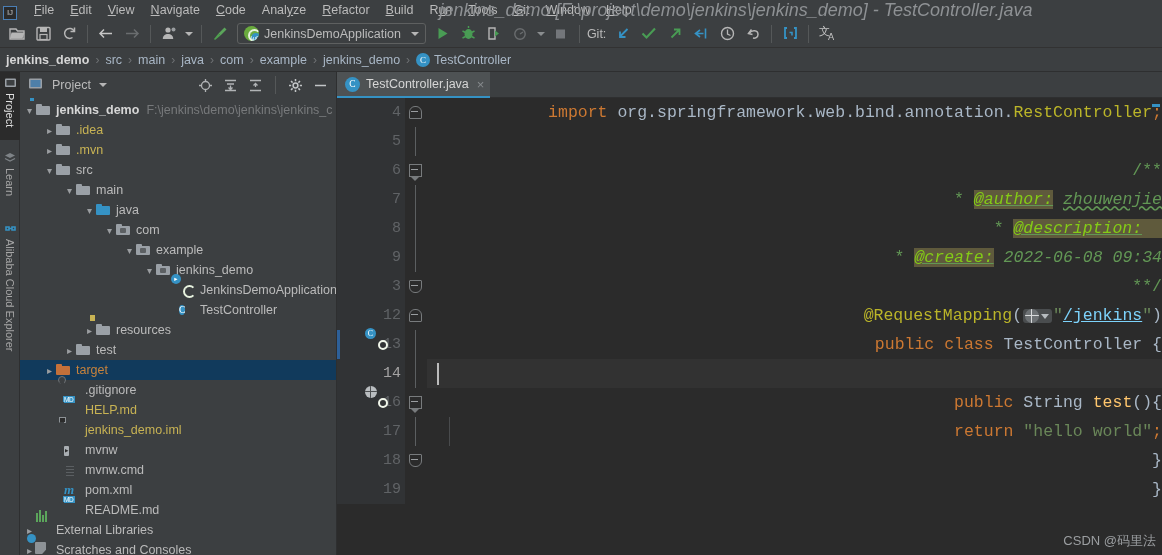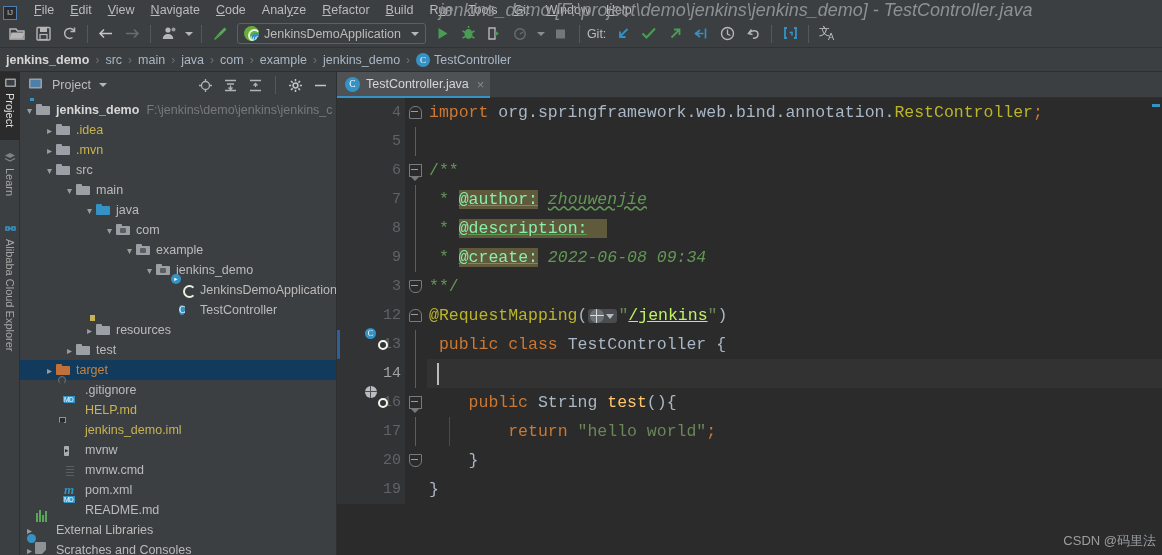--- a/index.html
+++ b/index.html
@@ -235,39 +235,39 @@
   .lnum.cur { color: #a4a3a3; }
   .gicon { position: absolute; left: 37px; top: 7px; }
   .caretmark {
     position: absolute; left: 0; top: 0; width: 3px; height: 29px; background: #2d6099;
   }
   .foldcol {
     width: 22px; flex: 0 0 22px; height: 29px; position: relative; background: #2b2b2b;
   }
   .codetext {
     flex: 1; font-family: "Liberation Mono", monospace; font-size: 16.5px;
-    color: #a9b7c6; white-space: pre; line-height: 29px; padding-left: 2px;
+    color: #a9b7c6; white-space: pre; line-height: 29px; padding-left: 2px; text-align: right;
   }
   .kw { color: #cc7832; }
   .str { color: #6a8759; }
   .anno { color: #bbb529; }
   .cmt { color: #629755; }
   .cmt-tag {
-    color: #86efac; background: #5f5a3c;
+    color: #84cc16; font-style: italic; background: #5f5a3c;
     text-decoration: underline; text-decoration-color: #629755;
   }
   .cmt-val { color: #629755; font-style: italic; }
   .cmt-val.squig {
     text-decoration: underline; text-decoration-style: wavy;
     text-decoration-color: #629755;
   }
   .cmt-val.plain { text-decoration: none; }
   .cls { color: #a9b7c6; }
   .mth { color: #ffc66d; }
-  .urlstr { color: #bef264; text-decoration: underline; }
+  .urlstr { color: #7dd3fc; text-decoration: underline; }
   .punct { color: #a9b7c6; }
 
   
   .fm { position: absolute; left: 4px; width: 13px; height: 13px; top: 8px; }
   .fm .box {
     position: absolute; inset: 0; border: 1px solid #787b7d;
     border-radius: 1px; background: #2b2b2b;
   }
   .fm .minus {
     position: absolute; left: 2px; top: 5px; width: 7px; height: 1px; background: #9a9da0;
@@ -891,21 +891,21 @@
             </div>
             <div class="foldcol">
                 <span class="fline"></span>
                 <span class="iline"></span>
               </div>
             <div class="codetext"><span class="kw">        return </span><span class="str">"hello world"</span><span class="kw">;</span></div>
           </div>
 
           <div class="crow">
             <div class="gutter">
-              <span class="lnum">20</span>
+              <span class="lnum">18</span>
             </div>
             <div class="foldcol">
               <span class="fm botcap">
                   <span class="box"></span>
                   <span class="minus"></span>
                 </span>
             </div>
             <div class="codetext"><span class="punct">    }</span></div>
           </div>
 

